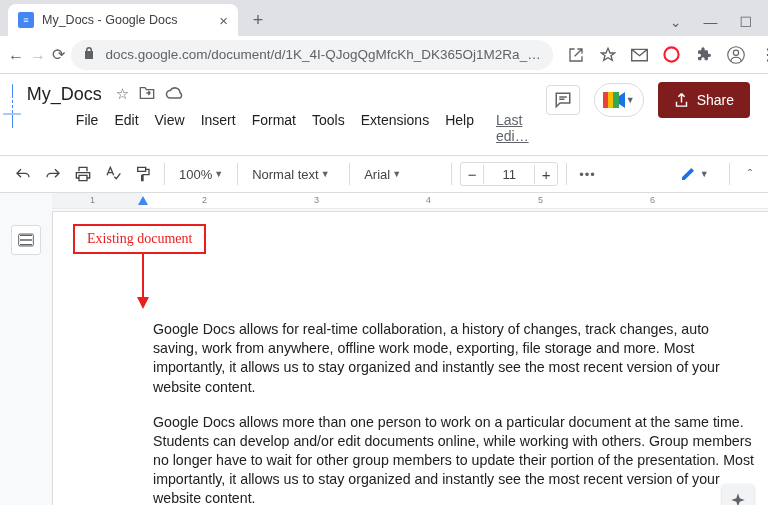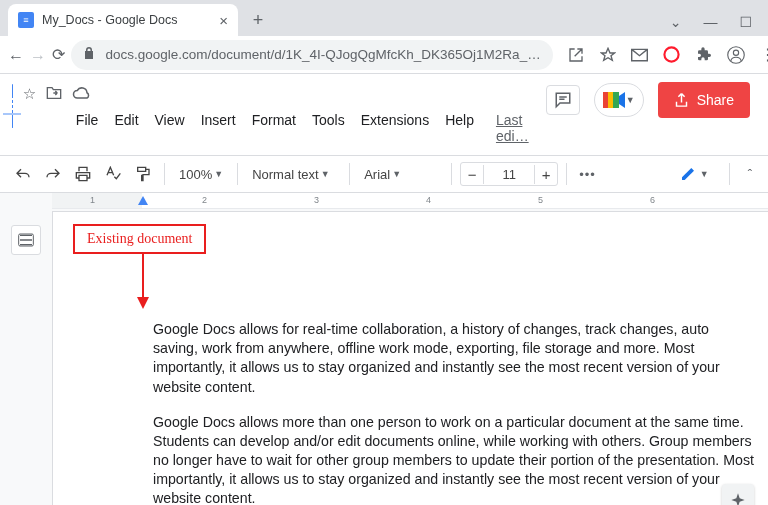--- a/index.html
+++ b/index.html
@@ -30,21 +30,21 @@
   .title-row { display: flex; align-items: center; gap: 10px; height: 24px; }
   .doc-title { font-size: 18px; color: #202124; padding: 1px 4px; }
   .title-icon { color: #5f6368; font-size: 15px; cursor: pointer; }
   .menubar { display: flex; gap: 2px; margin-top: 3px; font-size: 14px; color: #202124; margin-left: 46px; }
   .menubar span { padding: 3px 7px; cursor: pointer; border-radius: 3px; }
   .menubar .last-edit { color: #5f6368; text-decoration: underline; margin-left: 6px; }
   .header-right { display: flex; align-items: center; gap: 14px; padding-right: 6px; }
   .comments-btn { width: 34px; height: 30px; border: 1px solid #dadce0; border-radius: 4px; display: flex; align-items: center; justify-content: center; color: #5f6368; cursor: pointer; }
   .meet-btn { width: 50px; height: 34px; border: 1px solid #dadce0; border-radius: 17px; display: flex; align-items: center; justify-content: center; gap: 3px; cursor: pointer; }
   .meet-icon { width: 20px; height: 16px; position: relative; }
-  .share-btn { background: #ef4444; color: #fff; height: 36px; padding: 0 16px; border-radius: 4px; display: flex; align-items: center; gap: 8px; font-size: 14px; font-weight: 500; cursor: pointer; }
+  .share-btn { background: #7f1d1d; color: #fff; height: 36px; padding: 0 16px; border-radius: 4px; display: flex; align-items: center; gap: 8px; font-size: 14px; font-weight: 500; cursor: pointer; }
   .share-btn svg { fill: #fff; }
   
   .docs-toolbar { height: 38px; border-top: 1px solid #dadce0; border-bottom: 1px solid #dadce0; display: flex; align-items: center; padding: 0 10px; gap: 4px; margin-top: 8px; font-size: 13px; color: #444; }
   .tb-btn { width: 26px; height: 26px; display: flex; align-items: center; justify-content: center; cursor: pointer; border-radius: 3px; color: #444; }
   .tb-sep { width: 1px; height: 22px; background: #dadce0; margin: 0 4px; }
   .tb-dropdown { display: flex; align-items: center; gap: 2px; padding: 0 6px; cursor: pointer; height: 26px; }
   .tb-caret { font-size: 9px; color: #5f6368; }
   .font-size-ctrl { display: flex; align-items: center; border: 1px solid #dadce0; border-radius: 3px; height: 24px; }
   .font-size-ctrl .fs-btn { width: 22px; text-align: center; cursor: pointer; font-size: 15px; color: #444; }
   .font-size-ctrl .fs-val { width: 52px; text-align: center; border-left: 1px solid #dadce0; border-right: 1px solid #dadce0; font-size: 13px; padding: 2px 12px; }
@@ -136,20 +136,21 @@
         </svg>
       </span>
     <span class="ext-icon">⋮</span>
   </div>
 </div>
 
 <div class="docs-header">
   <div class="docs-logo"></div>
   <div class="docs-title-area">
     <div class="title-row">
+      <span class="doc-title">My_Docs</span>
       <span class="title-icon">☆</span>
       <span class="title-icon"><svg width="16" height="14" viewBox="0 0 24 20">
             <path fill="none" stroke="#5f6368" stroke-width="2" d="M2 2h7l2 3h11v13H2zM11 10h6m0 0l-3-3m3 3l-3 3"></path>
           </svg></span>
       <span class="title-icon"><svg width="18" height="13" viewBox="0 0 24 16">
             <path fill="none" stroke="#5f6368" stroke-width="2" d="M7 14a5 5 0 010-10 7 7 0 0113 3 4 4 0 010 7H7z"></path>
           </svg></span>
     </div>
     <div class="menubar">
       <span>File</span>

